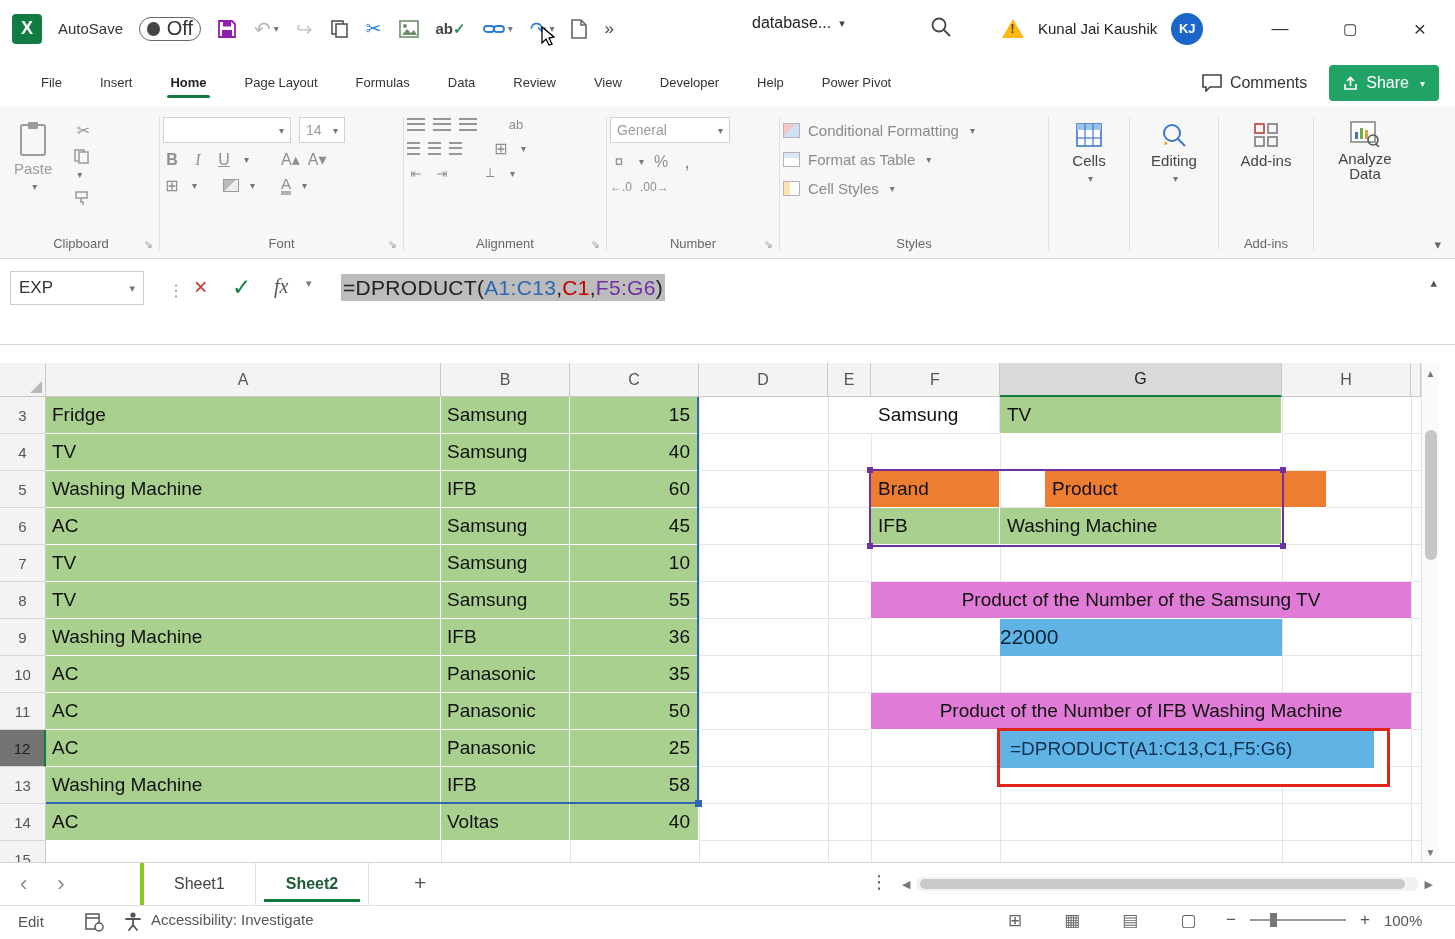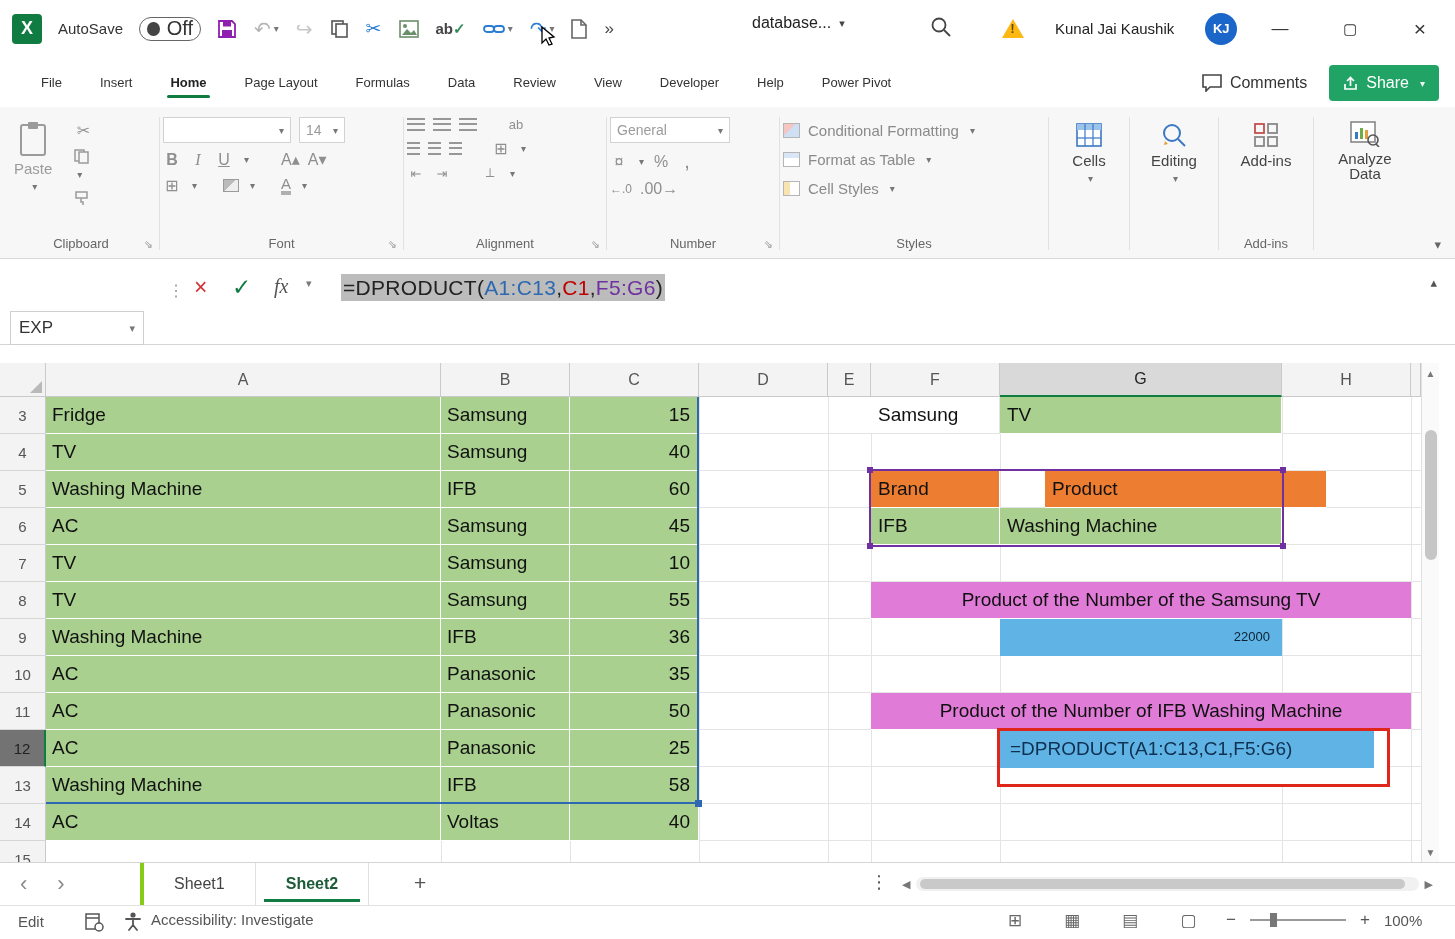--- a/index.html
+++ b/index.html
@@ -21,21 +21,21 @@
     display:flex;align-items:center;justify-content:center;font-weight:700;font-size:18px;}
   .autosave-label{font-size:15px;color:#333;}
   .toggle{width:62px;height:24px;border:1px solid #666;border-radius:12px;display:flex;align-items:center;padding:0 7px;gap:7px;}
   .knob{width:14px;height:14px;border-radius:50%;background:#444;}
   .toggle .off{font-size:20px;color:#333;}
   .qat{display:flex;align-items:center;gap:17px;}
   .qbtn{display:flex;align-items:center;}
   .fname{position:absolute;left:752px;top:14px;display:flex;align-items:center;font-size:16px;color:#222;}
   .fname .chev{font-size:11px;margin-left:8px;color:#444;}
   .tb-search{position:absolute;left:930px;top:16px;}
-  .tb-user{position:absolute;left:1002px;top:0;height:57px;display:flex;align-items:center;gap:31px;}
+  .tb-user{position:absolute;left:1002px;top:0;height:57px;display:flex;align-items:center;gap:14px;}
   .warn-tri{width:0;height:0;border-left:11px solid transparent;border-right:11px solid transparent;border-bottom:19px solid #FDB813;position:relative;}
   .warn-tri::after{content:"!";position:absolute;left:-2.5px;top:3px;font-size:12px;font-weight:700;color:#5a4500;}
   .user-name{font-size:15px;color:#222;}
   .avatar{width:32px;height:32px;border-radius:50%;background:#1b66c9;color:#fff;font-size:13px;font-weight:700;
     display:flex;align-items:center;justify-content:center;}
   .wincontrols{position:absolute;right:0;top:0;height:57px;display:flex;}
   .winbtn{width:70px;height:57px;display:flex;align-items:center;justify-content:center;font-size:17px;color:#333;}
   .cursor-arrow{position:absolute;left:541px;top:26px;}
 
   
@@ -86,21 +86,21 @@
   .mini-ic.cf{background:linear-gradient(135deg,#f4c7c3 0 40%,#cfe0f4 40%);}
   .mini-ic.cs{background:linear-gradient(to right,#f9e3b0 0 40%,#fff 40%);}
   .fillicon{display:inline-block;width:16px;height:13px;border:1px solid #9b9b9b;background:linear-gradient(135deg,#bbb 0 45%,#eee 45%);}
   .acolor{display:inline-block;font-size:15px;color:#8f8f8f;border-bottom:4px solid #b0b0b0;line-height:14px;}
   .ribbon-collapse{position:absolute;right:14px;bottom:6px;font-size:13px;color:#666;}
 
   
   .fbarwrap{position:absolute;top:259px;left:0;right:0;height:104px;background:#fff;}
   .fbar{position:relative;height:86px;border-bottom:1px solid #d4d4d4;}
   .namebox{position:absolute;left:10px;top:12px;width:134px;height:34px;border:1px solid #cfcfcf;background:#fff;
-    display:flex;align-items:center;font-size:17px;color:#333;padding:0 8px;margin-top:40px;}
+    display:flex;align-items:center;font-size:17px;color:#333;padding:0 8px;}
   .namebox .chev{margin-left:auto;font-size:11px;}
   .fb-dots{position:absolute;left:168px;top:22px;color:#9a9a9a;font-size:16px;}
   .fb-x{position:absolute;left:194px;top:15px;font-size:23px;color:#D13438;}
   .fb-check{position:absolute;left:232px;top:15px;font-size:23px;color:var(--excel-green);}
   .fb-fx{position:absolute;left:274px;top:16px;font-size:20px;color:#555;font-style:italic;font-family:"Liberation Serif",serif;}
   .fb-chevsep{position:absolute;left:306px;top:18px;font-size:11px;color:#777;}
   .fb-formula{position:absolute;left:341px;top:17px;font-size:21px;letter-spacing:.3px;}
   .fb-formula .sel{background:#bcbcbc;padding:2px 2px;}
   .r1{color:var(--ref-blue);} .r2{color:var(--ref-red);} .r3{color:var(--ref-purple);}
   .fb-collapse{position:absolute;right:18px;top:16px;font-size:13px;color:#555;}
@@ -127,22 +127,22 @@
   .gcell{background:var(--green-fill);border-right:1px solid #fff;border-bottom:1px solid #fff;
     font-size:19px;color:#111;line-height:36px;padding:0 6px;overflow:hidden;white-space:nowrap;}
   .ca{width:395px}.cb{width:129px}.cc{width:129px}
   .num{text-align:right;padding-right:8px;}
   .ocell{position:absolute;height:37px;font-size:19px;color:#111;line-height:36px;padding:0 7px;
     border-right:1px solid #e4e4e4;border-bottom:1px solid #e4e4e4;white-space:nowrap;overflow:hidden;}
   .ocell.greenf{background:var(--green-fill);border-color:#fff;}
   .ocell.orangef{background:var(--orange-fill);border-color:#fff;}
   .banner{position:absolute;height:37px;background:var(--pink-fill);font-size:19px;color:#101010;
     display:flex;align-items:center;justify-content:center;white-space:nowrap;border-bottom:1px solid #fff;}
-  .resultcell{position:absolute;height:37px;background:var(--blue-fill);font-size:13px;color:#0c2235;
-    text-align:right;line-height:36px;padding-right:12px;}
+  .resultcell{position:absolute;height:37px;background:var(--blue-fill);font-size:21px;color:#0c2235;
+    text-align:left;line-height:36px;padding-right:12px;}
   .refline{position:absolute;background:var(--ref-blue);}
   .refhandle{position:absolute;width:7px;height:7px;background:var(--ref-blue);}
   .purplebox{position:absolute;left:869px;top:106px;width:415px;height:78px;border:2px solid var(--ref-purple);}
   .phandle{position:absolute;width:6px;height:6px;background:var(--ref-purple);}
   .fcellbox{position:absolute;left:997px;top:365px;width:393px;height:59px;border:3px solid var(--red-border);background:#fff;}
   .fcellblue{height:37px;width:374px;background:var(--blue-fill);font-size:19px;color:#0f3050;
     line-height:36px;padding-left:10px;white-space:nowrap;overflow:hidden;}
   .vscroll{position:absolute;left:1421px;top:0;width:18px;height:499px;background:#fafafa;border-left:1px solid #e0e0e0;}
   .vscroll .arr{height:20px;display:flex;align-items:center;justify-content:center;font-size:10px;color:#777;}
   .vthumb{position:absolute;left:3px;width:12px;border-radius:6px;background:#c6c6c6;top:67px;height:130px;}
@@ -400,21 +400,21 @@
             <span class="chev">▾</span>
         </div>
         <div class="frow">
           <span class="ib">¤</span>
             <span class="chev">▾</span>
           <span class="ib">%</span>
           <span class="ib" style="font-size:20px;">,</span>
         </div>
         <div class="frow">
           <span class="ib" style="font-size:12px;">←.0</span>
-          <span class="ib" style="font-size:16px;">.00→</span>
+          <span class="ib" style="font-size:12px;">.00→</span>
         </div>
       </div>
     </div>
     <div class="grp-label">Number</div>
     <span class="launcher">⇘</span>
   </div>
   <div class="vsep"></div>
 
   <div class="grp g-styles">
     <div class="grp-body">

